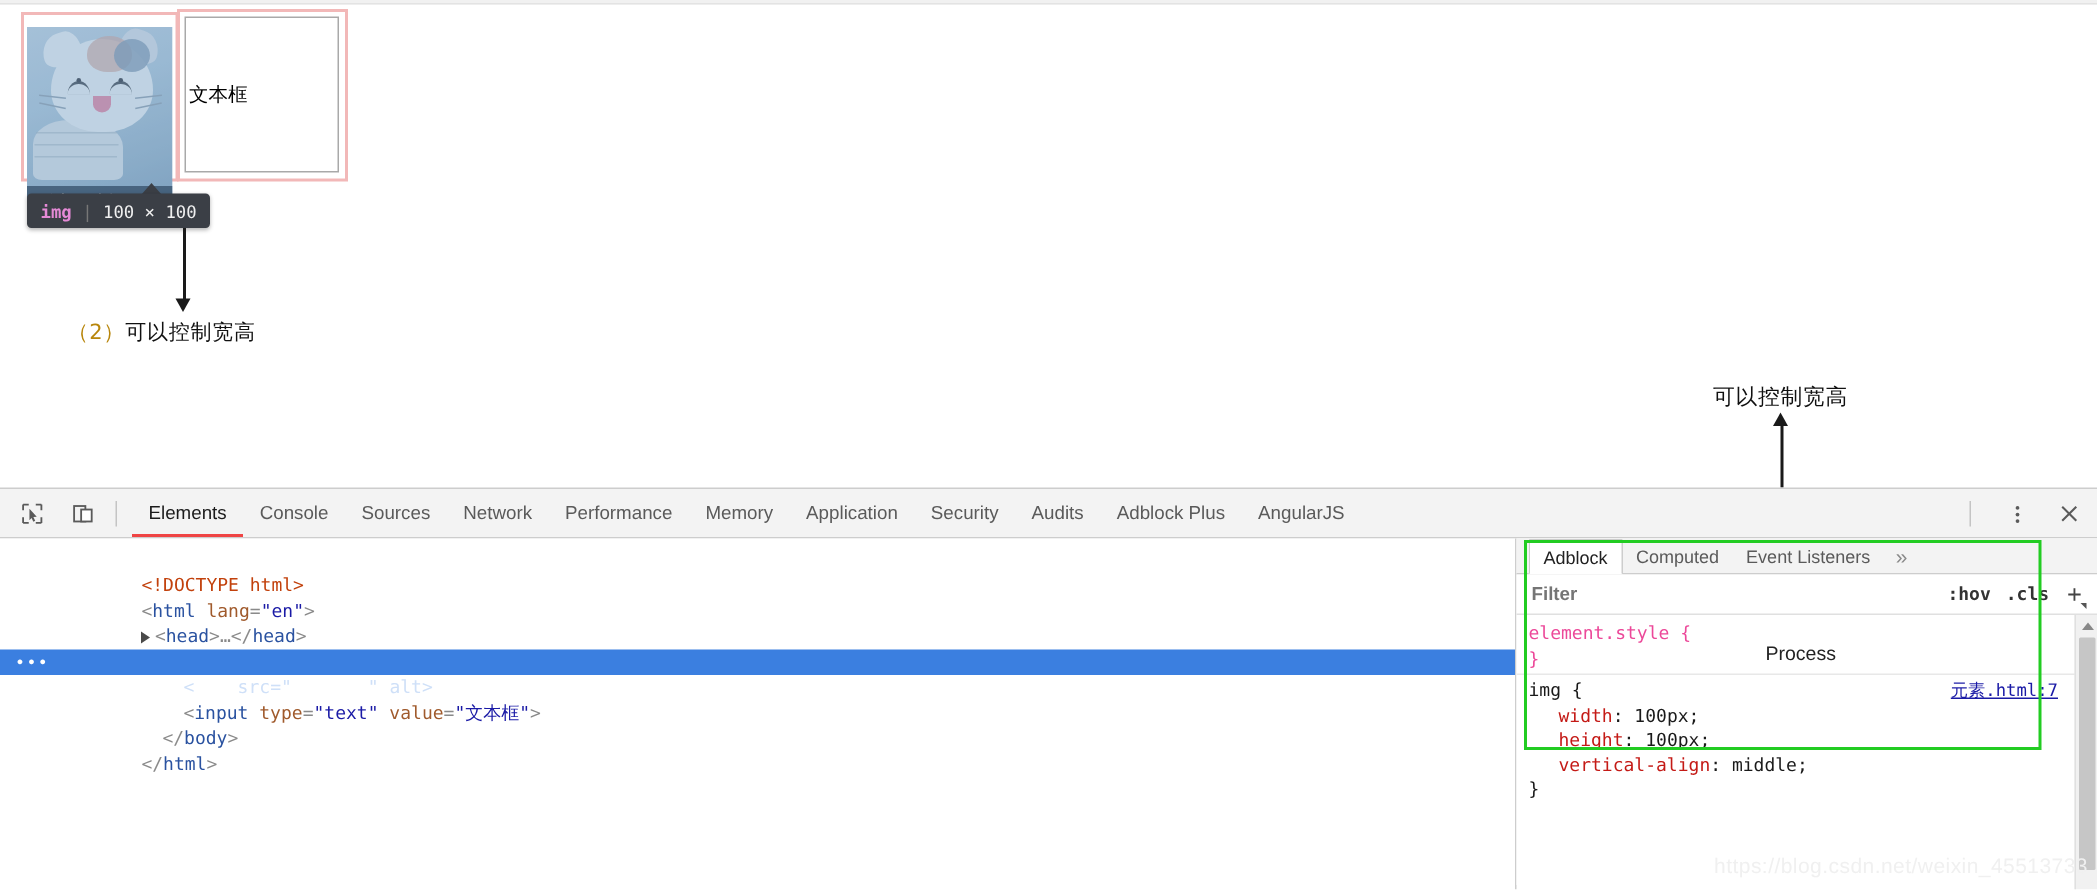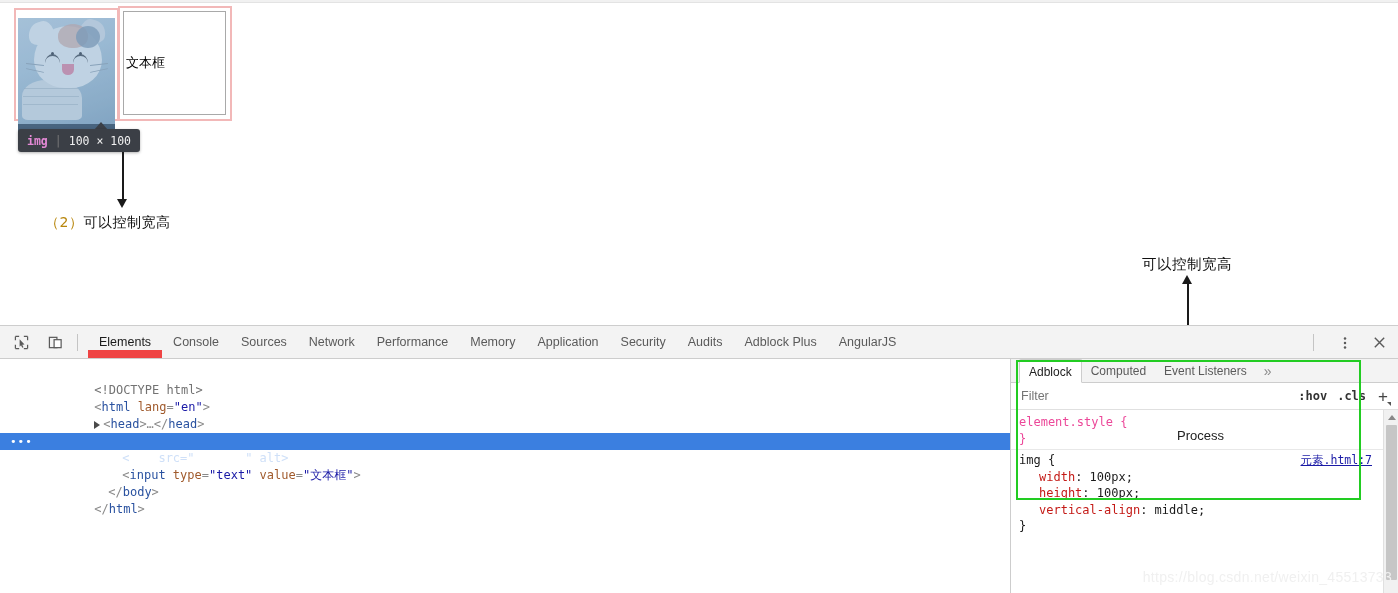--- a/index.html
+++ b/index.html
@@ -120,41 +120,41 @@
     width:26px; height:26px; margin-left:8px;
     display:flex; align-items:center; justify-content:center;
     border-radius:2px; cursor:pointer;
   }
   .dt-icon-btn svg { display:block; }
   .tb-sep { width:1px; height:17px; background:#c4c4c4; margin:0 10px 0 9px; }
   .dt-tab {
     padding:0 11px; height:32px; line-height:33px;
     font-size:12.5px; color:#5a5a5a; cursor:pointer; white-space:nowrap;
   }
-  .dt-tab.active { color:#1b1b1b; border-bottom:8px solid #ef4444; }
+  .dt-tab.active { color:#1b1b1b; border-bottom:2px solid #ef4444; }
   #dt-toolbar-right {
     position:absolute; right:6px; top:0; height:33px;
     display:flex; align-items:center;
   }
 
   #dt-body { position:relative; height:234px; display:flex; }
 
   
   #code-pane {
     position:relative; width:1010px; height:234px; background:#fff;
     font-family:"DejaVu Sans Mono", monospace; font-size:12px;
     padding-top:6px; overflow:hidden;
   }
   .code-line { position:relative; height:17px; line-height:17px; white-space:pre; color:#222; }
   .code-line.selected { background:#3b7fe0; color:#fff; }
   .c-punc { color:#8a8a8a; }
   .c-tag  { color:#2a52a0; }
   .c-attr { color:#a05a2c; }
   .c-val  { color:#1a1aa6; }
-  .c-doctype { color:#737373; }
+  .c-doctype { color:#c2410c; }
   .selected .c-punc { color:#cfe0f8; }
   .selected .c-tag { color:#fff; font-weight:bold; }
   .selected .c-attr { color:#cfe0f8; }
   .selected .c-val { color:#fff; text-decoration:underline; }
   .selected .c-eq { color:#fff; font-style:italic; }
   .ellipsis-dots {
     position:absolute; left:10px; top:0; color:#fff; letter-spacing:1px;
     font-size:11px; line-height:17px;
   }
   .tri {
@@ -178,21 +178,21 @@
   }
   .st-tab.active { background:#fff; color:#222; border:1px solid #cdcdcd; border-bottom:1px solid #fff; margin-bottom:-1px; border-radius:2px 2px 0 0; }
   .st-more { padding:0 8px; line-height:24px; color:#8a8a8a; font-size:14px; cursor:pointer; }
 
   #filter-row {
     position:relative; height:27px; border-bottom:1px solid #e0e0e0;
     display:flex; align-items:center; padding:0 8px; background:#fff;
   }
   #filter-input {
     flex:1; border:none; outline:none; font-size:12.5px; color:#3b82f6;
-    font-family:"Liberation Sans", sans-serif; background:transparent;
+    font-family:"Liberation Sans", sans-serif; background:transparent;font-weight:bold;
   }
   .filter-btn { font-family:"DejaVu Sans Mono", monospace; font-size:12px; color:#333; margin-left:10px; cursor:pointer; font-weight:bold; }
   .plus-btn { margin-left:12px; margin-right:2px; font-size:17px; color:#444; cursor:pointer; line-height:1; position:relative; }
   .plus-btn .corner { position:absolute; right:-3px; bottom:-1px; width:0; height:0; border-left:4px solid transparent; border-top:4px solid #555; }
 
   #rules {
     position:relative; height:180px; overflow:hidden;
     font-family:"DejaVu Sans Mono", monospace; font-size:12px;
     background:#fff; padding:4px 0 0 8px; line-height:16.5px;
   }

